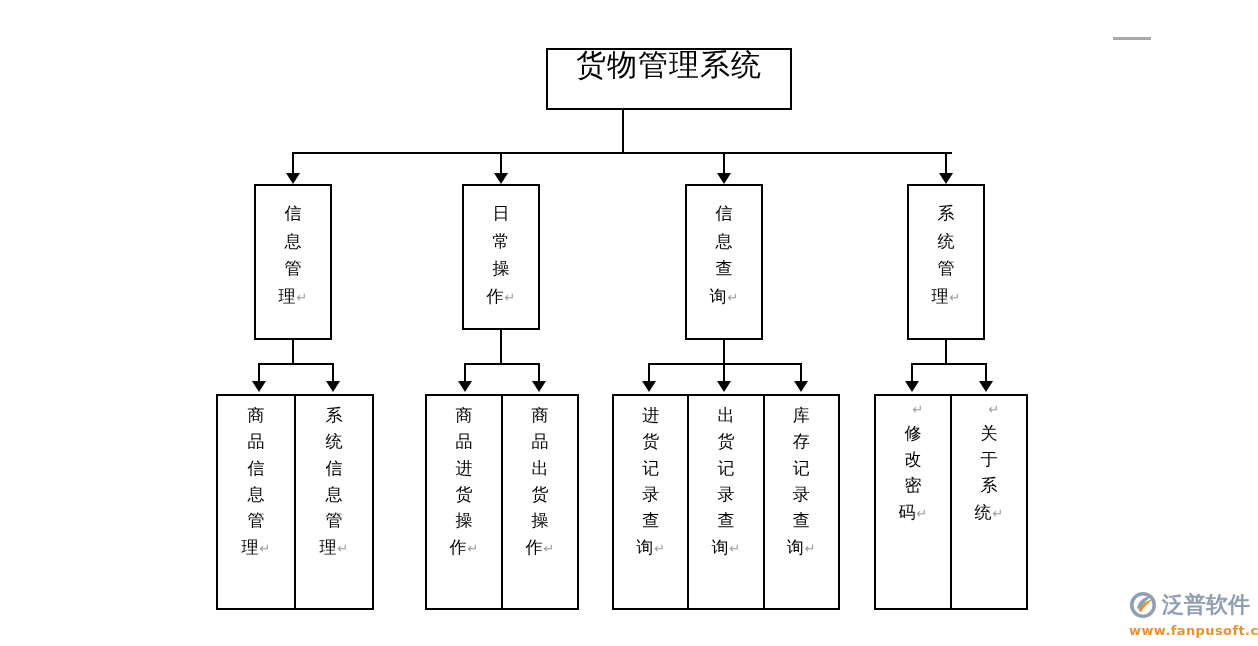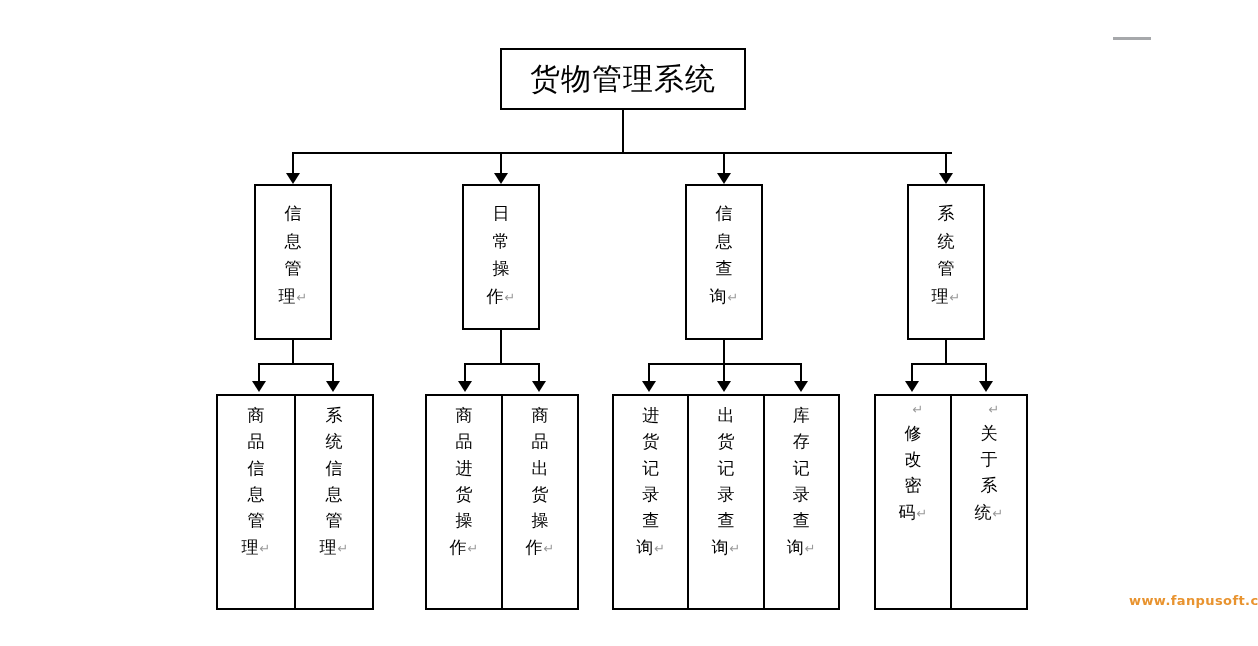--- a/index.html
+++ b/index.html
@@ -24,21 +24,22 @@
     box-sizing: border-box;
     border: 2px solid #000000;
     background: #ffffff;
     display: flex;
     flex-direction: column;
     align-items: center;
     color: #000000;
   }
   .node-root {
     border-width: 2px;
-    justify-content: center;
+    justify-content: flex-start;
+    margin-left: 46px;
   }
   .root-label {
     font-size: 30px;
     line-height: 1;
     letter-spacing: 1px;
     white-space: nowrap;
   }
 
   
   .vlabel {
@@ -340,16 +341,27 @@
       <span class="vlabel">
         <span class="ch">关</span>
         <span class="ch">于</span>
         <span class="ch">系</span>
         <span class="ch last"><span>统</span><span class="pilcrow">↵</span></span>
       </span>
     </div>
   </div>
 
   <div id="watermark" style="left:1128px; top:590px;">
+    <div class="wm-row">
+      <span class="wm-mark">
+        <svg width="30" height="30" viewBox="0 0 30 30" aria-hidden="true">
+          <path d="M15 2 A13 13 0 1 0 15 28 A13 13 0 1 0 15 2 Z
+                   M15 5.5 A9.5 9.5 0 1 1 15 24.5 A9.5 9.5 0 1 1 15 5.5 Z" fill="#8fa0b5" fill-rule="evenodd"></path>
+          <path d="M9 18 C11 10 17 6 25 6 C19 9 15 13 12 20 Z" fill="#8fa0b5"></path>
+          <path d="M10.5 20.5 C13 14 18 10.5 25 9.5 C19.5 13 15.5 17 13.5 22 Z" fill="#e8932f"></path>
+        </svg>
+      </span>
+      <span class="wm-text">泛普软件</span>
+    </div>
     <div class="wm-url">www.fanpusoft.com</div>
   </div>
 
 </div>
 
 </body></html>

